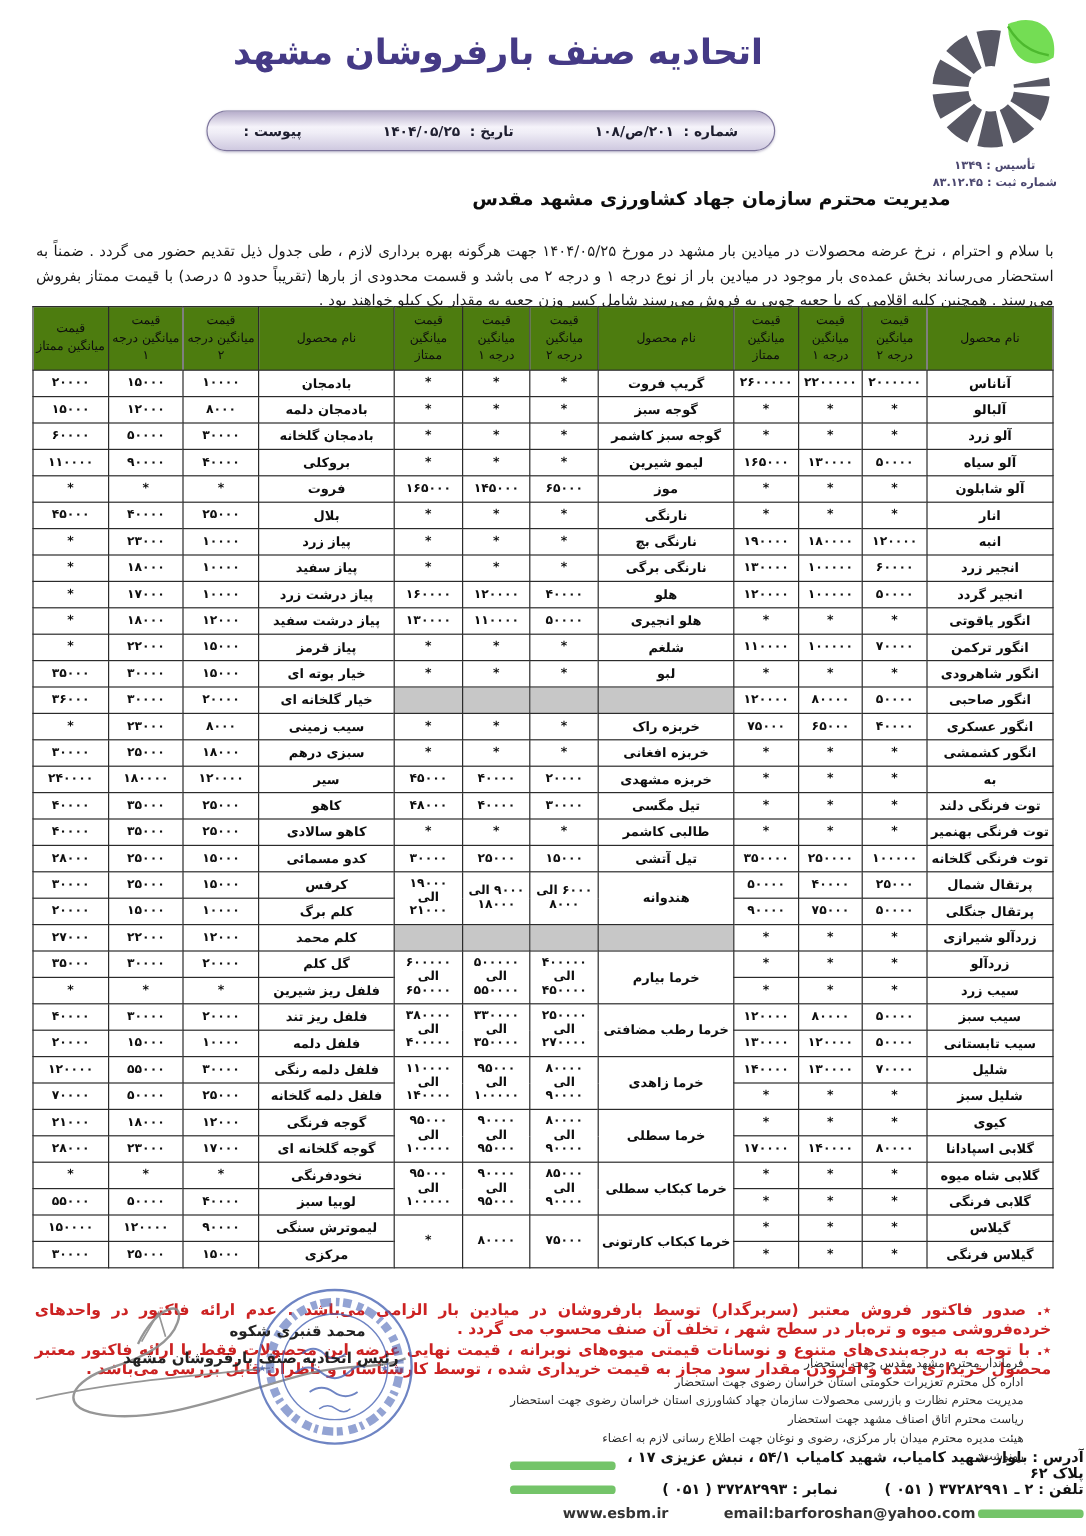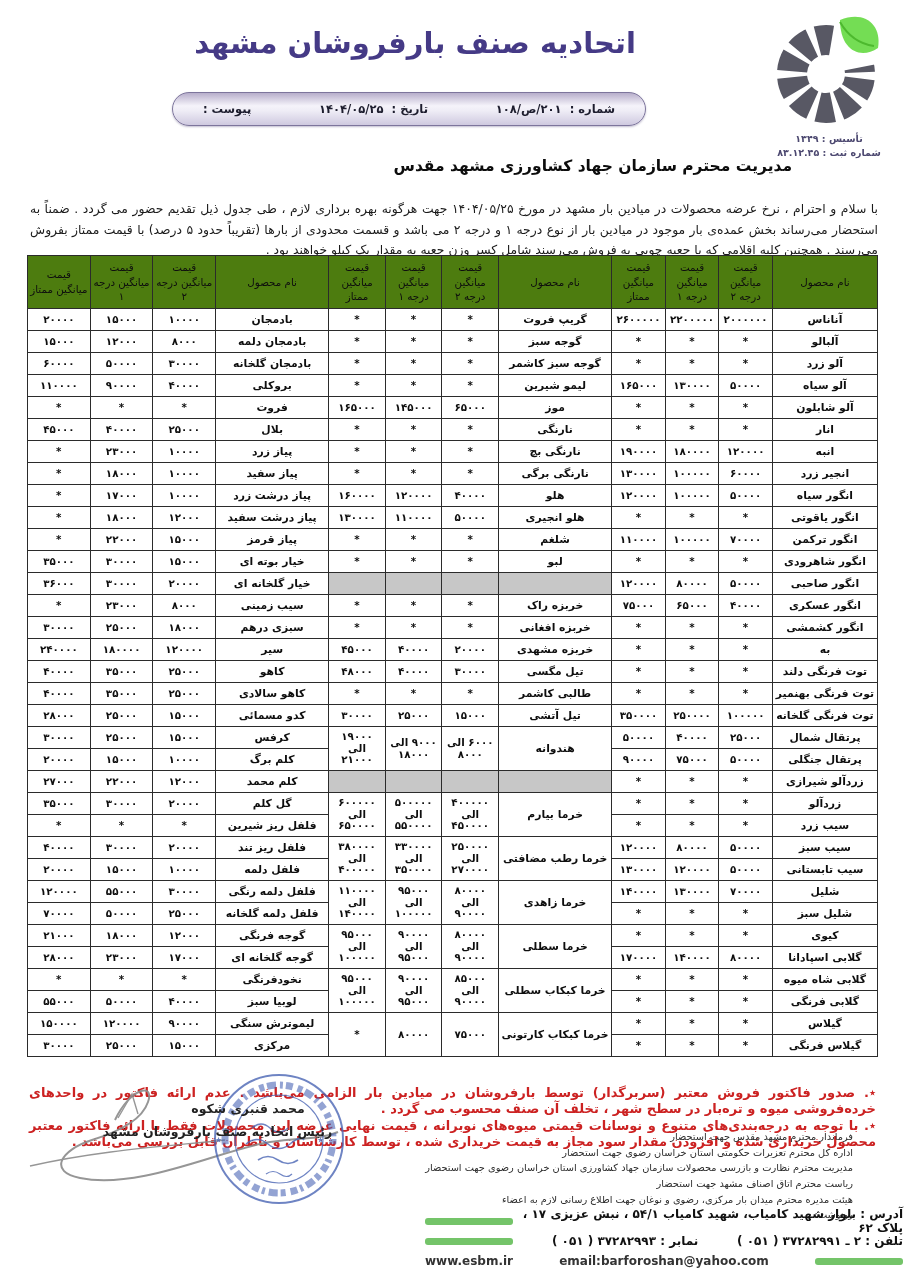--- a/index.html
+++ b/index.html
@@ -43,21 +43,21 @@
   .sig-svg{position:absolute;top:1080px;left:20px;}
   .stamp-svg{position:absolute;top:1068px;left:208px;opacity:.8;}
   
   .cc{position:absolute;top:1129px;right:52px;direction:rtl;text-align:right;
       font-size:9.8px;color:#2a2a2a;line-height:1.6;}
   
   .footer{position:absolute;top:1211px;right:2px;width:478px;direction:rtl;
           font-size:12px;font-weight:bold;color:#111;}
   .f-line{display:flex;direction:rtl;align-items:center;justify-content:space-between;height:20px;}
   .gbar{display:inline-block;width:88px;height:7px;border-radius:3px;background:#74c469;flex:0 0 auto;}
-  .ltr{direction:ltr;unicode-bidi:embed;color:#333;}
+  .ltr{direction:ltr;unicode-bidi:embed;color:#333;margin-left:44px;}
 </style>
 </head>
 <body>
 
 <div class="page">
 
   <div class="logo-block">
     <svg width="122" height="118" viewBox="0 0 122 118">
       <circle cx="58" cy="64" r="34" fill="none" stroke="#585864" stroke-width="30" stroke-dasharray="15 6" transform="rotate(-28 58 64)"></circle>
       <path d="M58,64 L70,-8 A72,72 0 0 1 129,50 Z" fill="#ffffff"></path>
@@ -227,21 +227,21 @@
             <td class="pname">نارنگی برگی</td>
             <td class="num">*</td>
             <td class="num">*</td>
             <td class="num">*</td>
             <td class="pname">پیاز سفید</td>
             <td class="num">۱۰۰۰۰</td>
             <td class="num">۱۸۰۰۰</td>
             <td class="num">*</td>
           </tr>
           <tr>
-            <td class="pname">انگور سیاه</td>
+            <td class="pname">انجیر گردد</td>
             <td class="num">۵۰۰۰۰</td>
             <td class="num">۱۰۰۰۰۰</td>
             <td class="num">۱۲۰۰۰۰</td>
             <td class="pname">هلو</td>
             <td class="num">۴۰۰۰۰</td>
             <td class="num">۱۲۰۰۰۰</td>
             <td class="num">۱۶۰۰۰۰</td>
             <td class="pname">پیاز درشت زرد</td>
             <td class="num">۱۰۰۰۰</td>
             <td class="num">۱۷۰۰۰</td>

